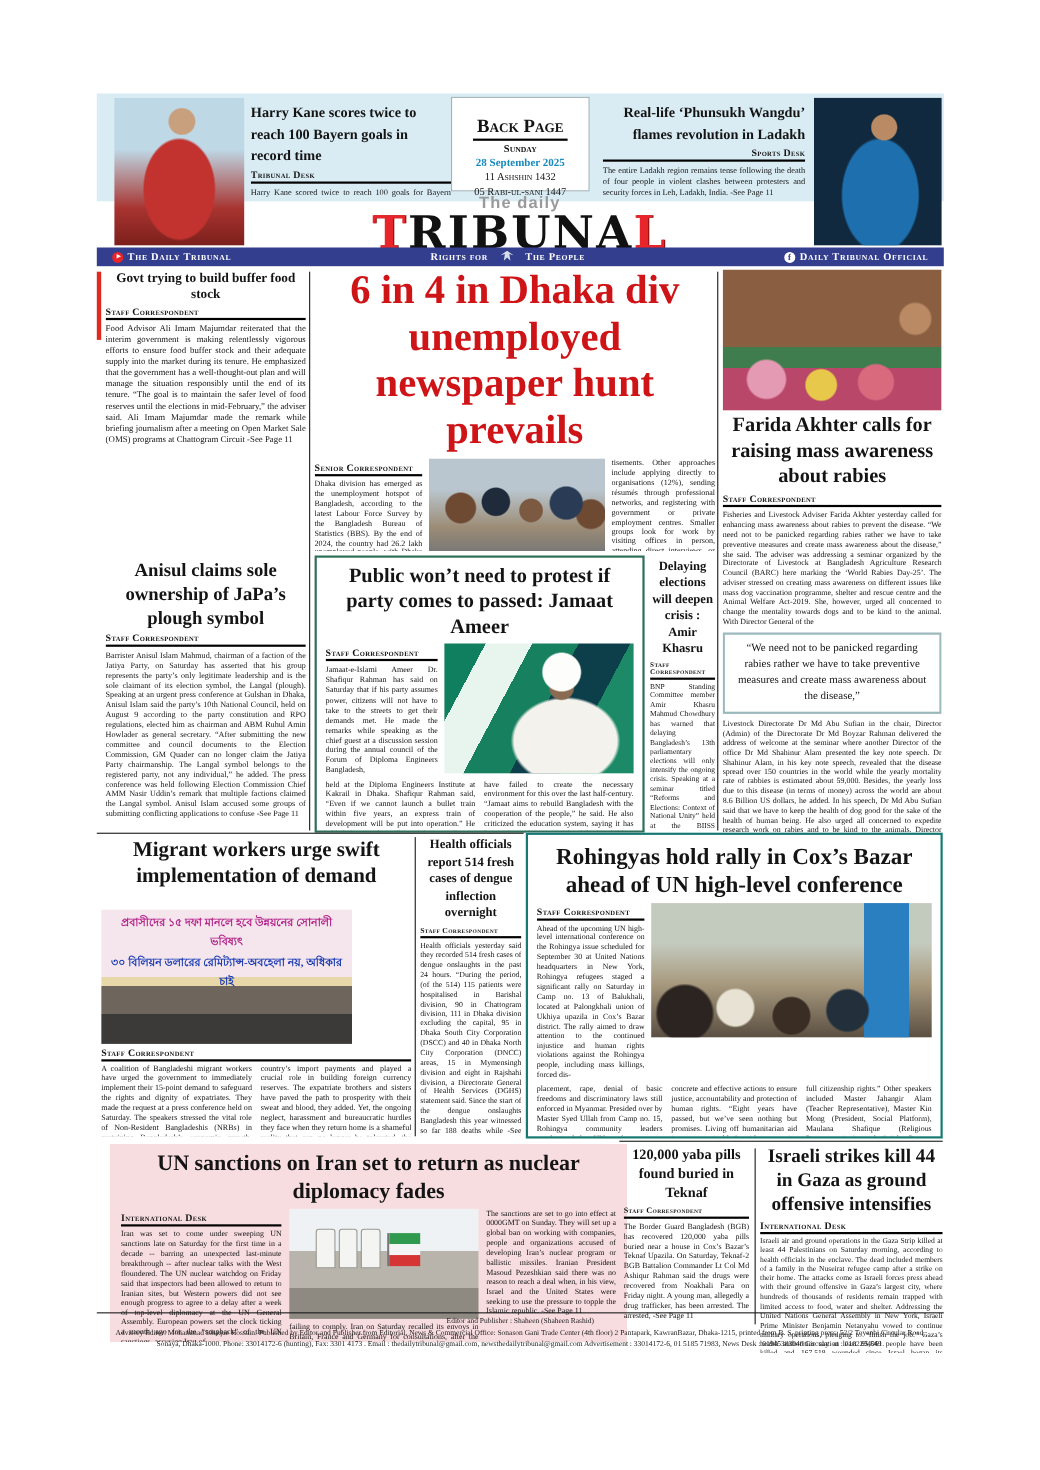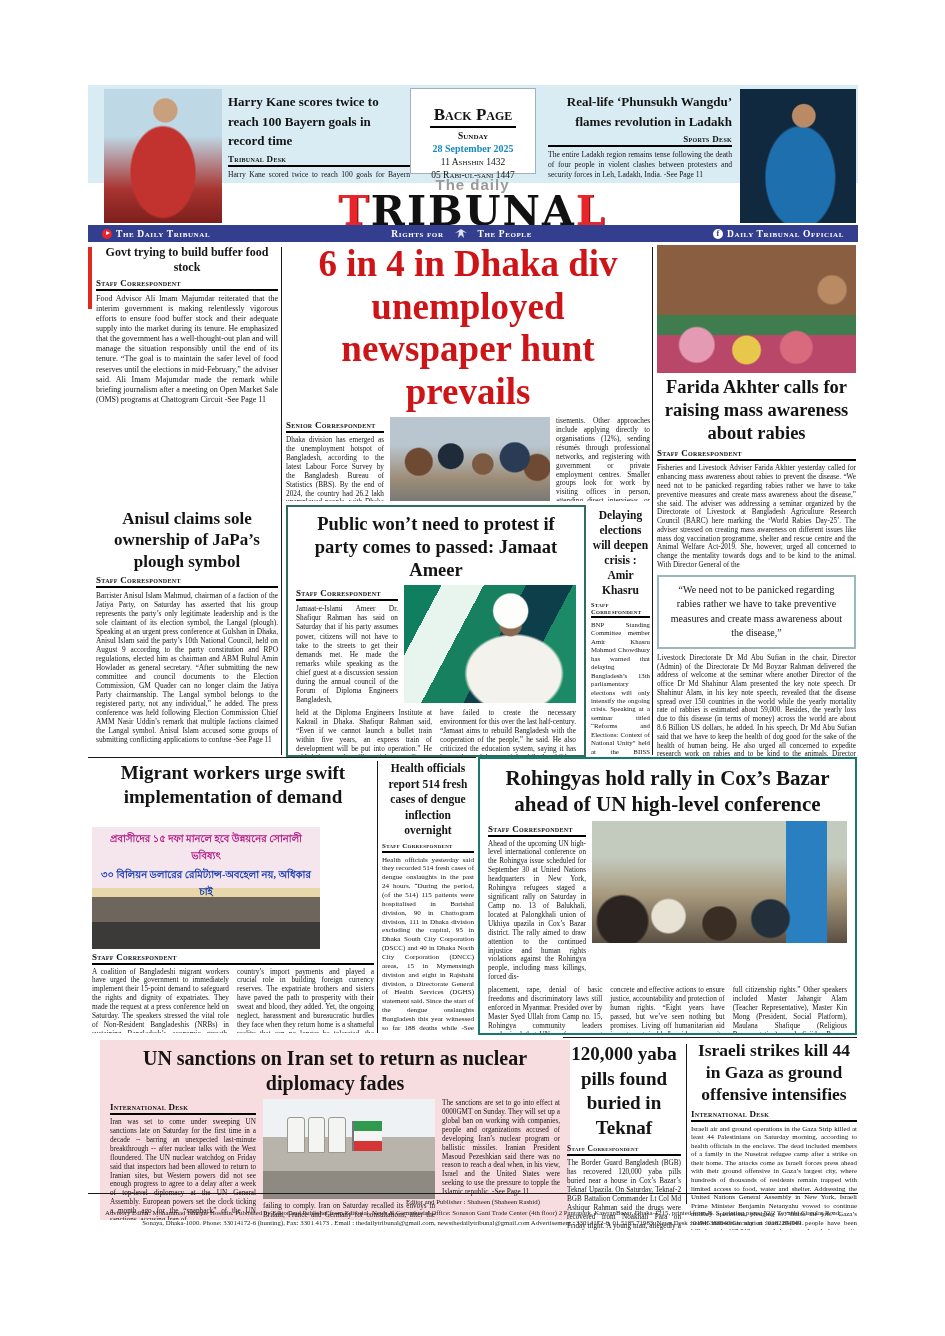--- a/index.html
+++ b/index.html
@@ -262,21 +262,21 @@
         </div>
         <div class="bt ov" style="font-size:7.2px;line-height:1.24;margin-top:3px;height:52px;">failing to comply. Iran on Saturday recalled its envoys in Britain, France and Germany for consultations, after the three European countries triggered the mechanism, Iranian state television said.</div>
       </div>
       <div style="flex:1;" class="ov">
         <div class="bt" style="font-size:7.2px;line-height:1.24;">The sanctions are set to go into effect at 0000GMT on Sunday. They will set up a global ban on working with companies, people and organizations accused of developing Iran’s nuclear program or ballistic missiles. Iranian President Masoud Pezeshkian said there was no reason to reach a deal when, in his view, Israel and the United States were seeking to use the pressure to topple the Islamic republic.  -See Page 11</div>
       </div>
     </div>
   </div>
 
   <div class="abs ov" style="left:567px;top:1042px;width:114px;height:188px;">
-    <div class="hl" style="font-size:19px;line-height:1.3;">120,000 yaba pills found buried in Teknaf</div>
+    <div class="hl" style="font-size:13px;line-height:1.3;">120,000 yaba pills found buried in Teknaf</div>
     <span class="desk" style="font-size:7.5px;">Staff Correspondent</span>
     <div class="bt" style="font-size:7.2px;line-height:1.26;">The Border Guard Bangladesh (BGB) has recovered 120,000 yaba pills buried near a house in Cox’s Bazar’s Teknaf Upazila. On Saturday, Teknaf-2 BGB Battalion Commander Lt Col Md Ashiqur Rahman said the drugs were recovered from Noakhali Para on Friday night. A young man, allegedly a drug trafficker, has been arrested. The arrested,  -See Page 11</div>
   </div>
   <div class="abs vline" style="left:686px;top:1044px;height:160px;"></div>
 
   <div class="abs ov" style="left:691px;top:1040px;width:166px;height:190px;">
     <div class="hl" style="font-size:17.5px;">Israeli strikes kill 44 in Gaza as ground offensive intensifies</div>
     <span class="desk">International Desk</span>
     <div class="bt" style="font-size:6.9px;line-height:1.24;">Israeli air and ground operations in the Gaza Strip killed at least 44 Palestinians on Saturday morning, according to health officials in the enclave. The dead included members of a family in the Nuseirat refugee camp after a strike on their home. The attacks come as Israeli forces press ahead with their ground offensive in Gaza’s largest city, where hundreds of thousands of residents remain trapped with limited access to food, water and shelter. Addressing the United Nations General Assembly in New York, Israeli Prime Minister Benjamin Netanyahu vowed to continue military operations, pledging to “finish the job.” Gaza’s health authorities say at least 65,549 people have been killed and 167,518 wounded since Israel began its campaign in October 2023, following Hamas-led attacks that killed 1,139 people in Israel and saw around  -See Page 11</div>
   </div>

